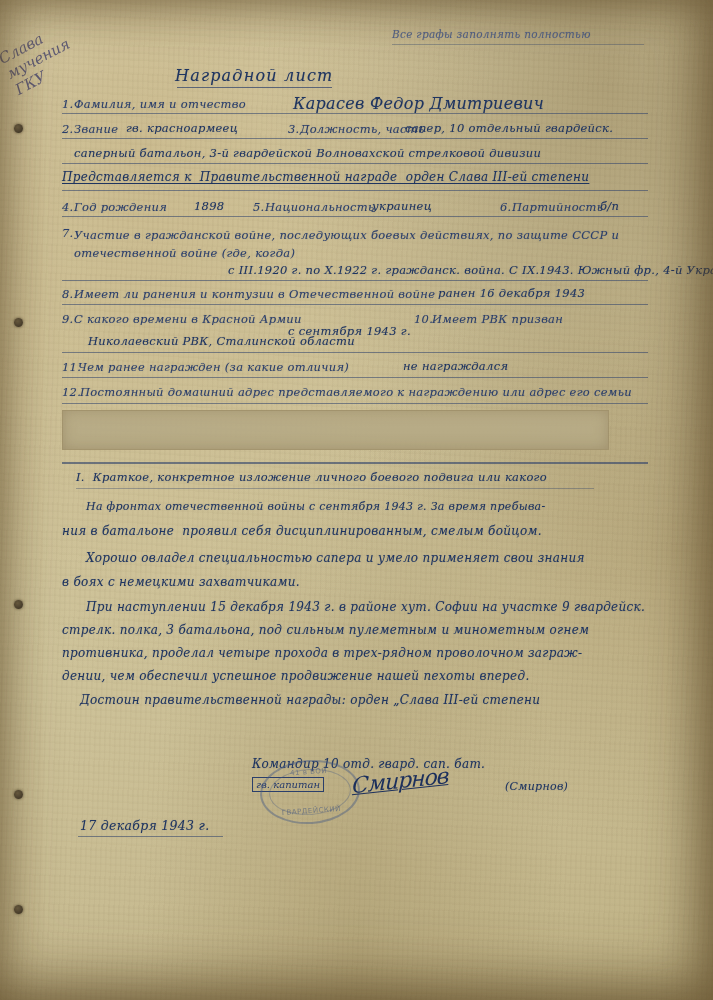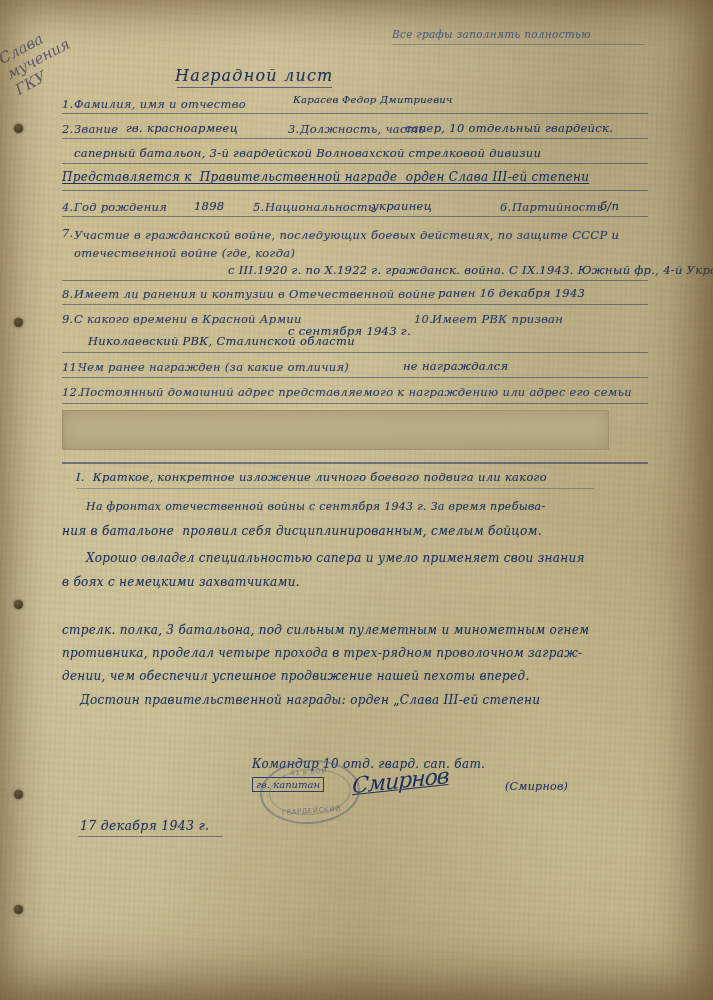--- a/index.html
+++ b/index.html
@@ -172,21 +172,21 @@
   <div class="stamp-corner">
     <div style="white-space:pre-line">Слава
 мучения
 ГКУ</div>
   </div>
 
   <div class="hw title ink-dark" style="left:175px; top:66px;">Наградной лист</div>
 
   <div class="hw line" style="left:62px; top:97px;">1.</div>
   <div class="hw line" style="left:74px; top:97px;">Фамилия, имя и отчество</div>
-  <div class="hw line ink-dark" style="left:293px; top:94px; font-size:10px;">Карасев Федор Дмитриевич</div>
+  <div class="hw line ink-dark" style="left:293px; top:94px; font-size:16px;">Карасев Федор Дмитриевич</div>
   <div class="rule" style="left:62px; top:113px; width:586px;"></div>
 
   <div class="hw line" style="left:62px; top:122px;">2.</div>
   <div class="hw line" style="left:74px; top:122px;">Звание</div>
   <div class="hw line ink-dark" style="left:126px; top:121px;">гв. красноармеец</div>
   <div class="hw line" style="left:288px; top:122px;">3.</div>
   <div class="hw line" style="left:300px; top:122px;">Должность, часть</div>
   <div class="hw line ink-dark" style="left:405px; top:121px;">сапер, 10 отдельный гвардейск.</div>
   <div class="rule" style="left:62px; top:138px; width:586px;"></div>
 
@@ -238,20 +238,21 @@
 
   <div class="rule" style="left:62px; top:462px; width:586px; height:2px; opacity:.6;"></div>
 
   <div class="hw line ink-dark" style="left:76px; top:470px; font-size:11.5px;">I.  Краткое, конкретное изложение личного боевого подвига или какого</div>
   <div class="rule thin" style="left:76px; top:488px; width:518px;"></div>
 
   <div class="hw line ink-dark" style="left:86px; top:500px; font-size:11px;">На фронтах отечественной войны с сентября 1943 г. За время пребыва-</div>
   <div class="hw line ink-dark" style="left:62px; top:524px; font-size:12px;">ния в батальоне  проявил себя дисциплинированным, смелым бойцом.</div>
   <div class="hw line ink-dark" style="left:86px; top:551px; font-size:12px;">Хорошо овладел специальностью сапера и умело применяет свои знания</div>
   <div class="hw line ink-dark" style="left:62px; top:575px; font-size:12px;">в боях с немецкими захватчиками.</div>
+  <div class="hw line ink-dark" style="left:86px; top:600px; font-size:12px;">При наступлении 15 декабря 1943 г. в районе хут. Софии на участке 9 гвардейск.</div>
   <div class="hw line ink-dark" style="left:62px; top:623px; font-size:12px;text-align:center;">стрелк. полка, 3 батальона, под сильным пулеметным и минометным огнем</div>
   <div class="hw line ink-dark" style="left:62px; top:646px; font-size:12px;text-align:center;">противника, проделал четыре прохода в трех-рядном проволочном заграж-</div>
   <div class="hw line ink-dark" style="left:62px; top:669px; font-size:12px;">дении, чем обеспечил успешное продвижение нашей пехоты вперед.</div>
   <div class="hw line ink-dark" style="left:80px; top:693px; font-size:12px;">Достоин правительственной награды: орден „Слава III-ей степени</div>
 
   <div class="hw line ink-dark" style="left:252px; top:757px; font-size:12px;">Командир 10 отд. гвард. сап. бат.</div>
   <div class="box-label" style="left:252px; top:777px;">гв. капитан</div>
 
   <div class="seal" style="left:260px; top:760px;">
     <div class="inner"></div>

